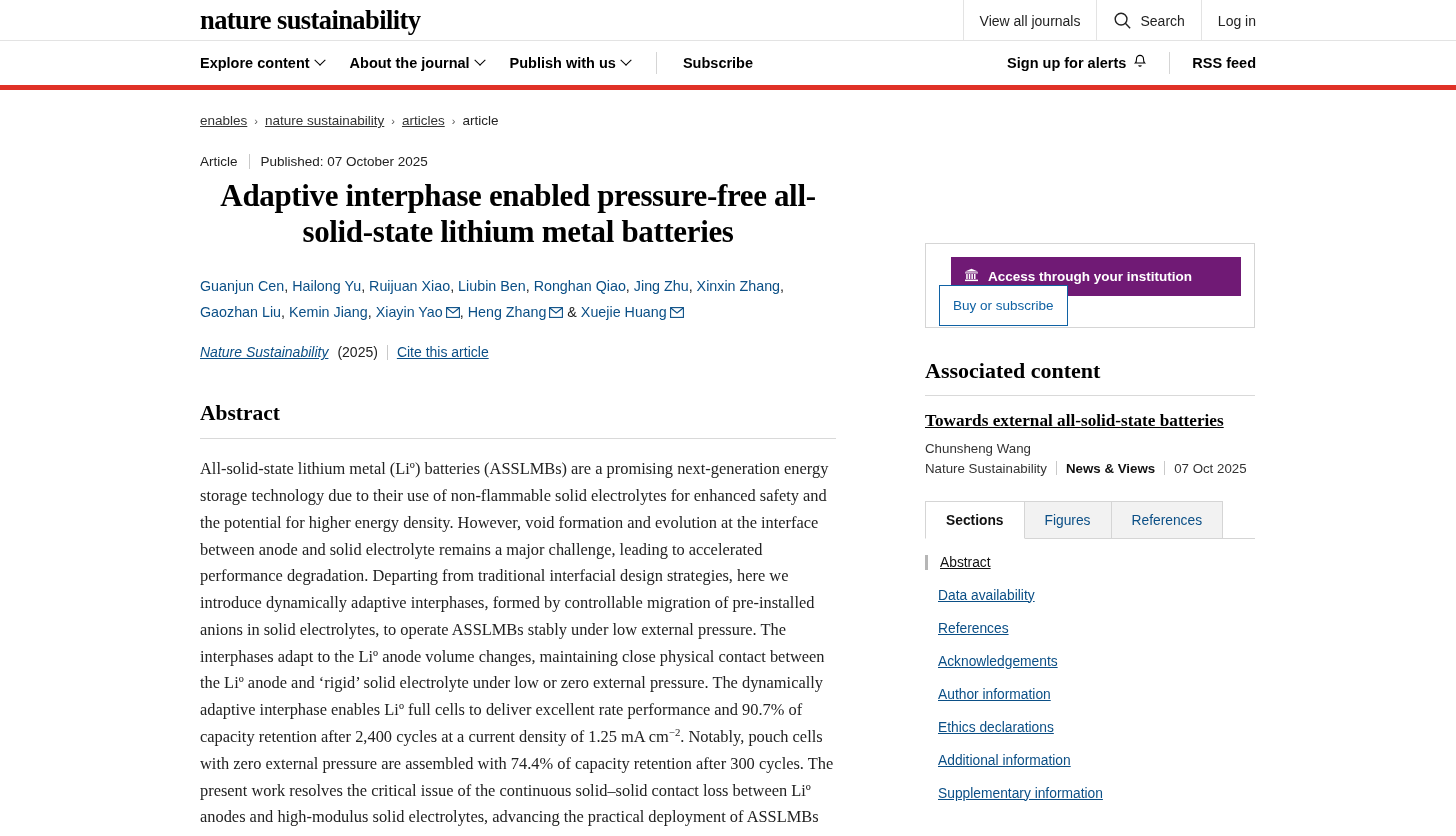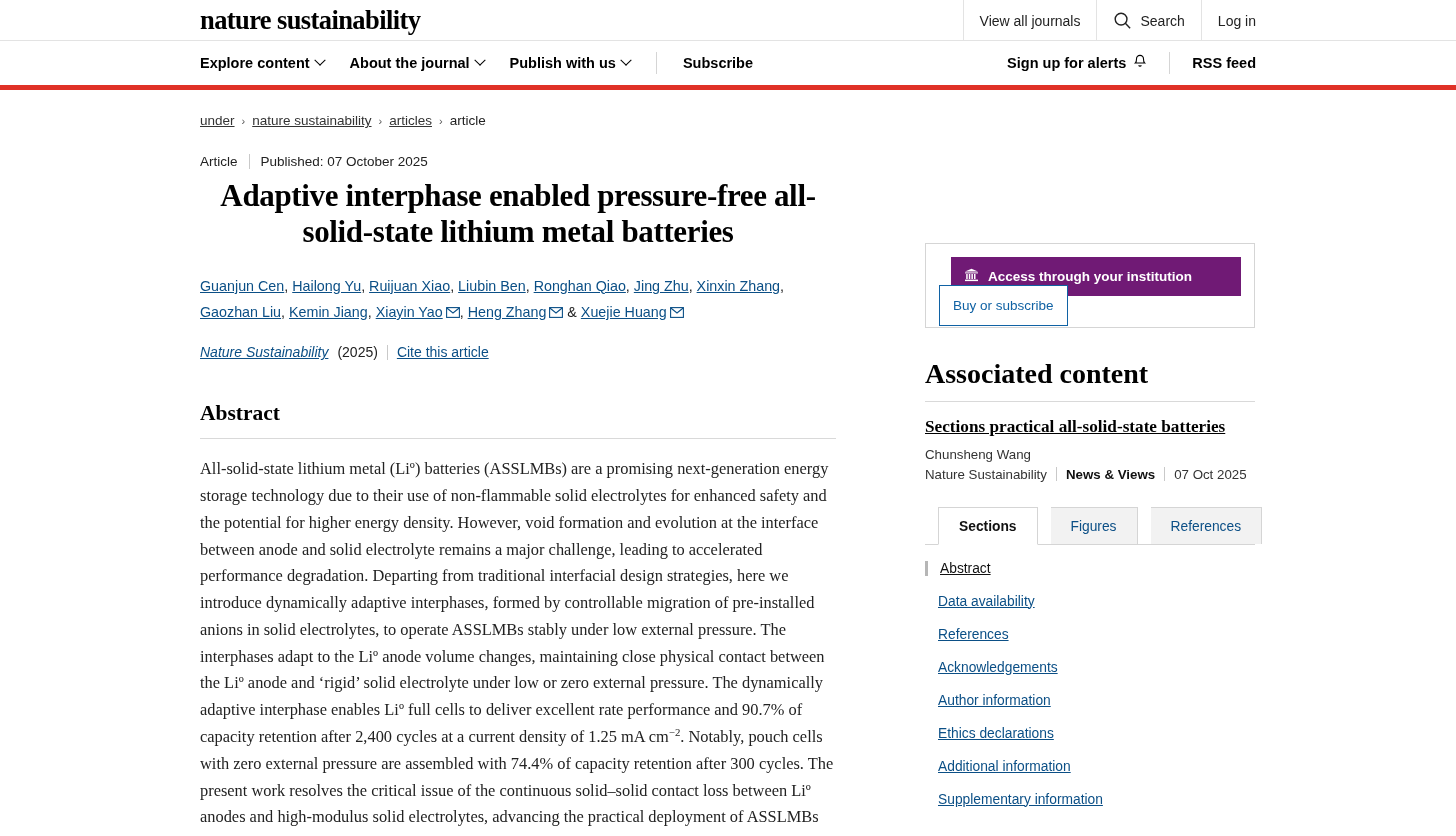--- a/index.html
+++ b/index.html
@@ -148,21 +148,21 @@
     color: #000;
     text-align: center;
   }
 
   .authors {
     font-size: 14.3px;
     line-height: 1.85;
     color: #0b4f86;
     max-width: 640px;
   }
-  .authors a { color: #0b4f86; text-decoration: underline; }
+  .authors a { color: #0b4f86; }
   .authors .plain { color: #222; text-decoration: none; }
   .env {
     display: inline-block;
     vertical-align: -1px;
     margin-left: 3px;
   }
 
   .journal-line {
     margin-top: 18px;
     font-size: 14px;
@@ -222,21 +222,21 @@
     margin-top: 12px;
     border: 1px solid #1062a4;
     color: #1062a4;
     background: #fff;
     font-size: 13.5px;
     padding: 12px 13px;
   }
 
   h2.assoc-head {
     font-family: "Liberation Serif", serif;
-    font-size: 28px;
+    font-size: 22px;
     font-weight: bold;
     margin: 30px 0 0 0;
     padding-bottom: 11px;
     border-bottom: 1px solid #d9d9d9;
     color: #000;
   }
   .assoc-title {
     font-family: "Liberation Serif", serif;
     font-size: 17.2px;
     font-weight: bold;
@@ -269,21 +269,20 @@
   }
   .tab {
     font-size: 13.8px;
     padding: 11px 20px 10px 20px;
     background: #f2f2f2;
     border: 1px solid #d5d5d5;
     border-bottom: none;
     border-left: none;
     color: #0b4f86;
     text-align: right;
-    margin-left: 13px;
   }
   .tab:first-child { border-left: 1px solid #d5d5d5; }
   .tab.active {
     background: #fff;
     color: #111;
     font-weight: bold;
     border-bottom: 1px solid #fff;
     margin-bottom: -1px;
   }
 
@@ -360,21 +359,21 @@
     <a class="nav-item">
       <span>RSS feed</span>
     </a>
   </div>
 </div>
 <div class="red-rule"></div>
 
 <div class="page">
 
   <nav class="breadcrumb">
-    <a>under</a>
+    <a>enables</a>
     <span class="sepc">›</span>
     <a>nature sustainability</a>
     <span class="sepc">›</span>
     <a>articles</a>
     <span class="sepc">›</span>
     <span class="current">article</span>
   </nav>
 
   <main class="article-col">
     <div class="meta-line">
@@ -425,21 +424,21 @@
             </svg>
         </span>
         <span>Access through your institution</span>
       </a>
       <a class="buy-btn">
         <span>Buy or subscribe</span>
       </a>
     </div>
 
     <h2 class="assoc-head">Associated content</h2>
-    <a class="assoc-title">Sections practical all-solid-state batteries</a>
+    <a class="assoc-title">Towards external all-solid-state batteries</a>
     <div class="assoc-author">Chunsheng Wang</div>
     <div class="assoc-meta">
       <span>Nature Sustainability</span>
       <span class="bar"></span>
       <span class="strong">News &amp; Views</span>
       <span class="bar"></span>
       <span>07 Oct 2025</span>
     </div>
 
     <div class="tabs">

